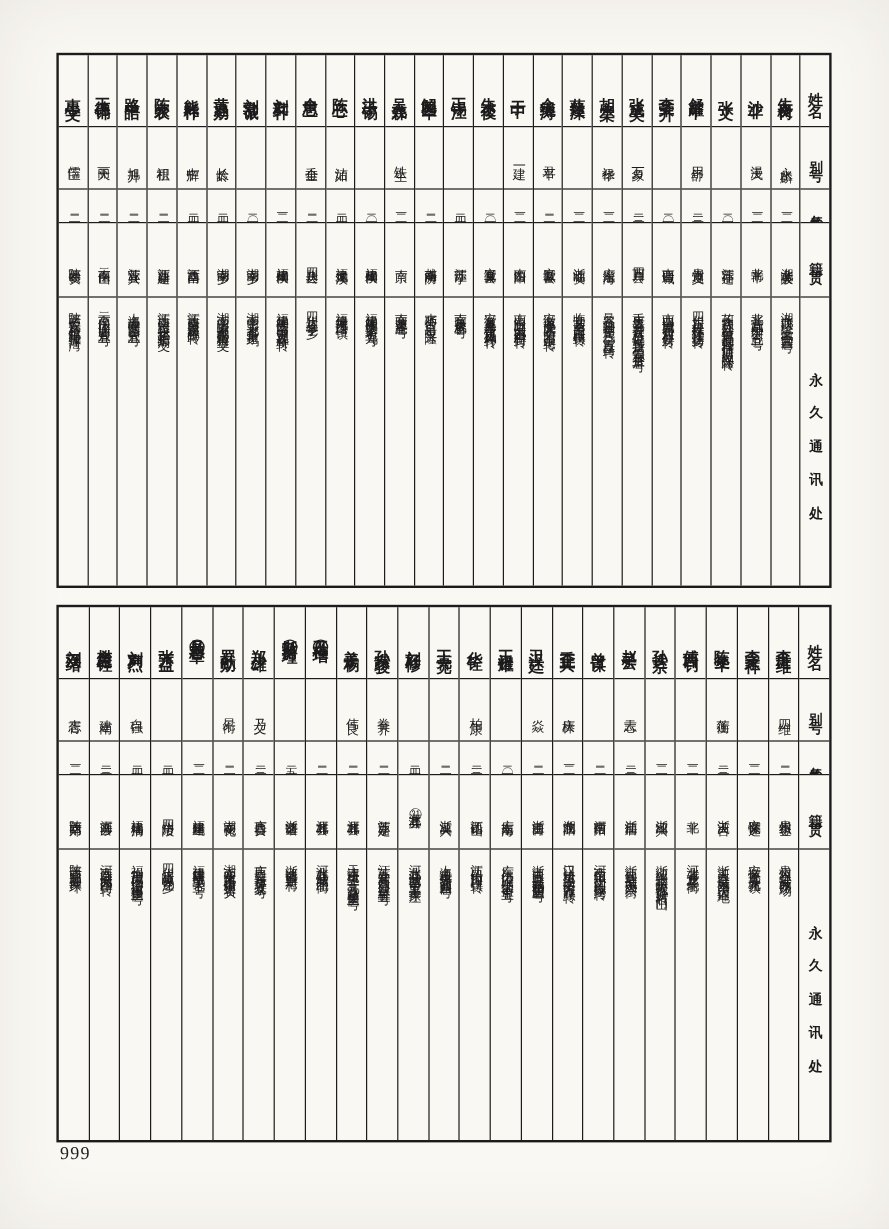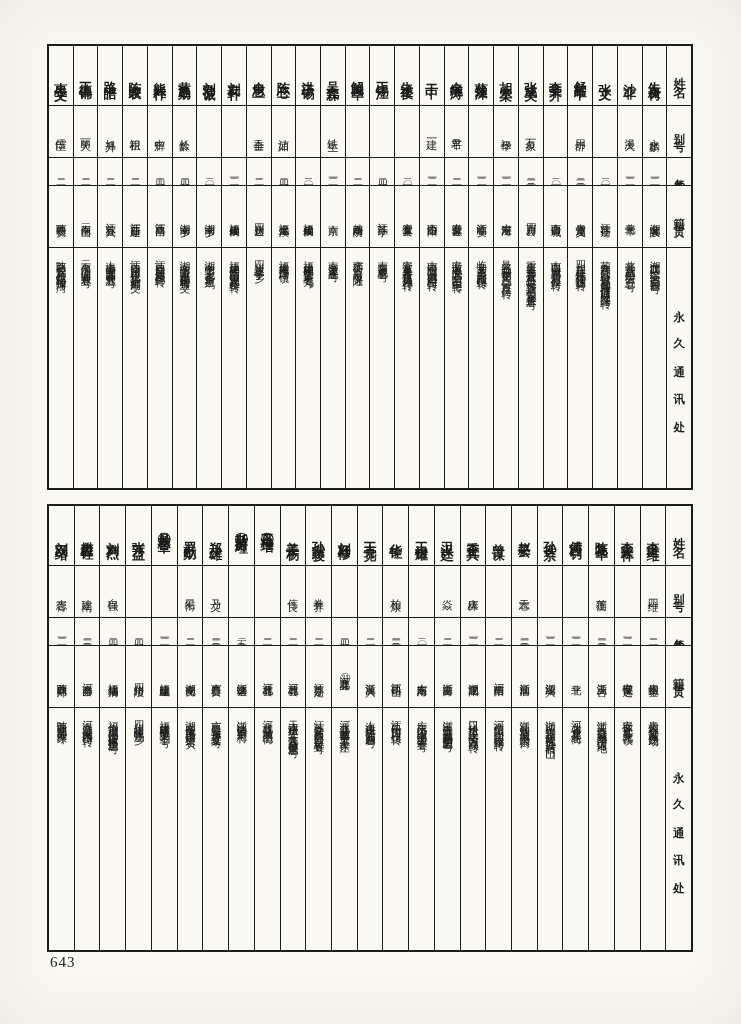--- a/index.html
+++ b/index.html
@@ -958,14 +958,14 @@
           <span class="vtext">二一</span>
         </div>
         <div class="cell native">
           <span class="vtext">陕西南郑</span>
         </div>
         <div class="cell address">
           <span class="vtext">陕西南郑县周家坪</span>
         </div>
       </div>
     </div>
-  <div class="page-number">643</div>
+  <div class="page-number">999</div>
 </div>
 
 </body></html>

